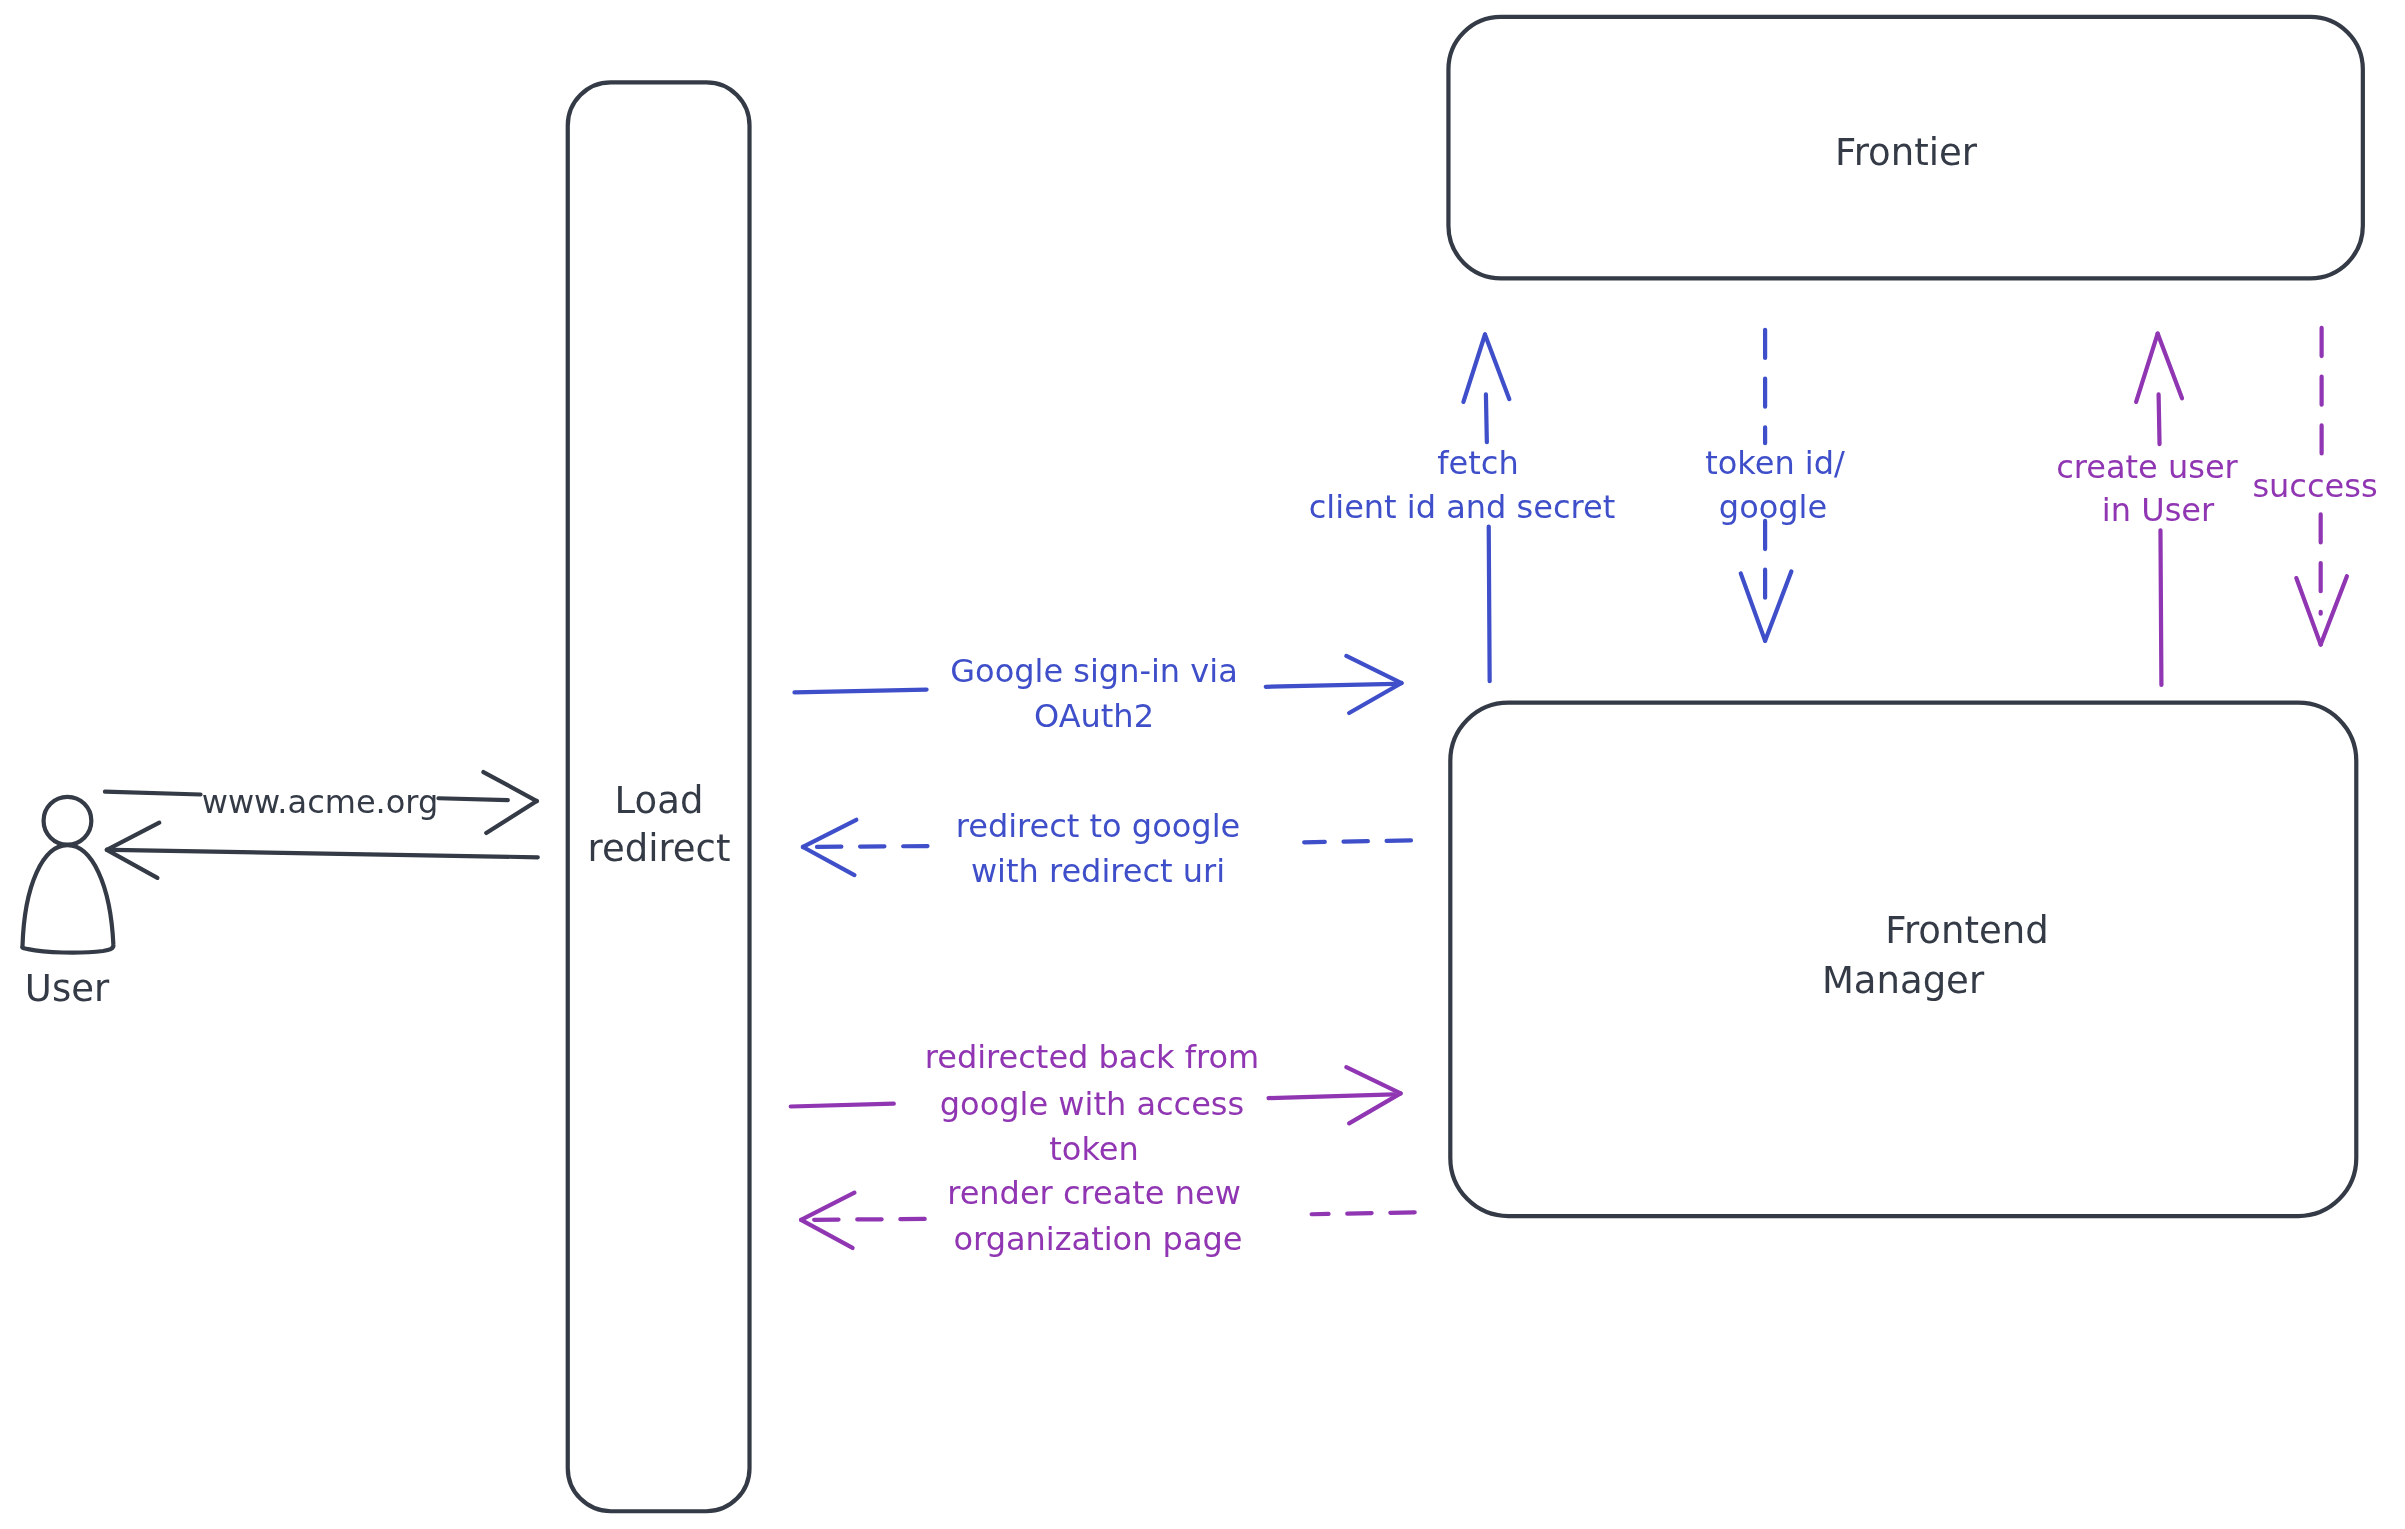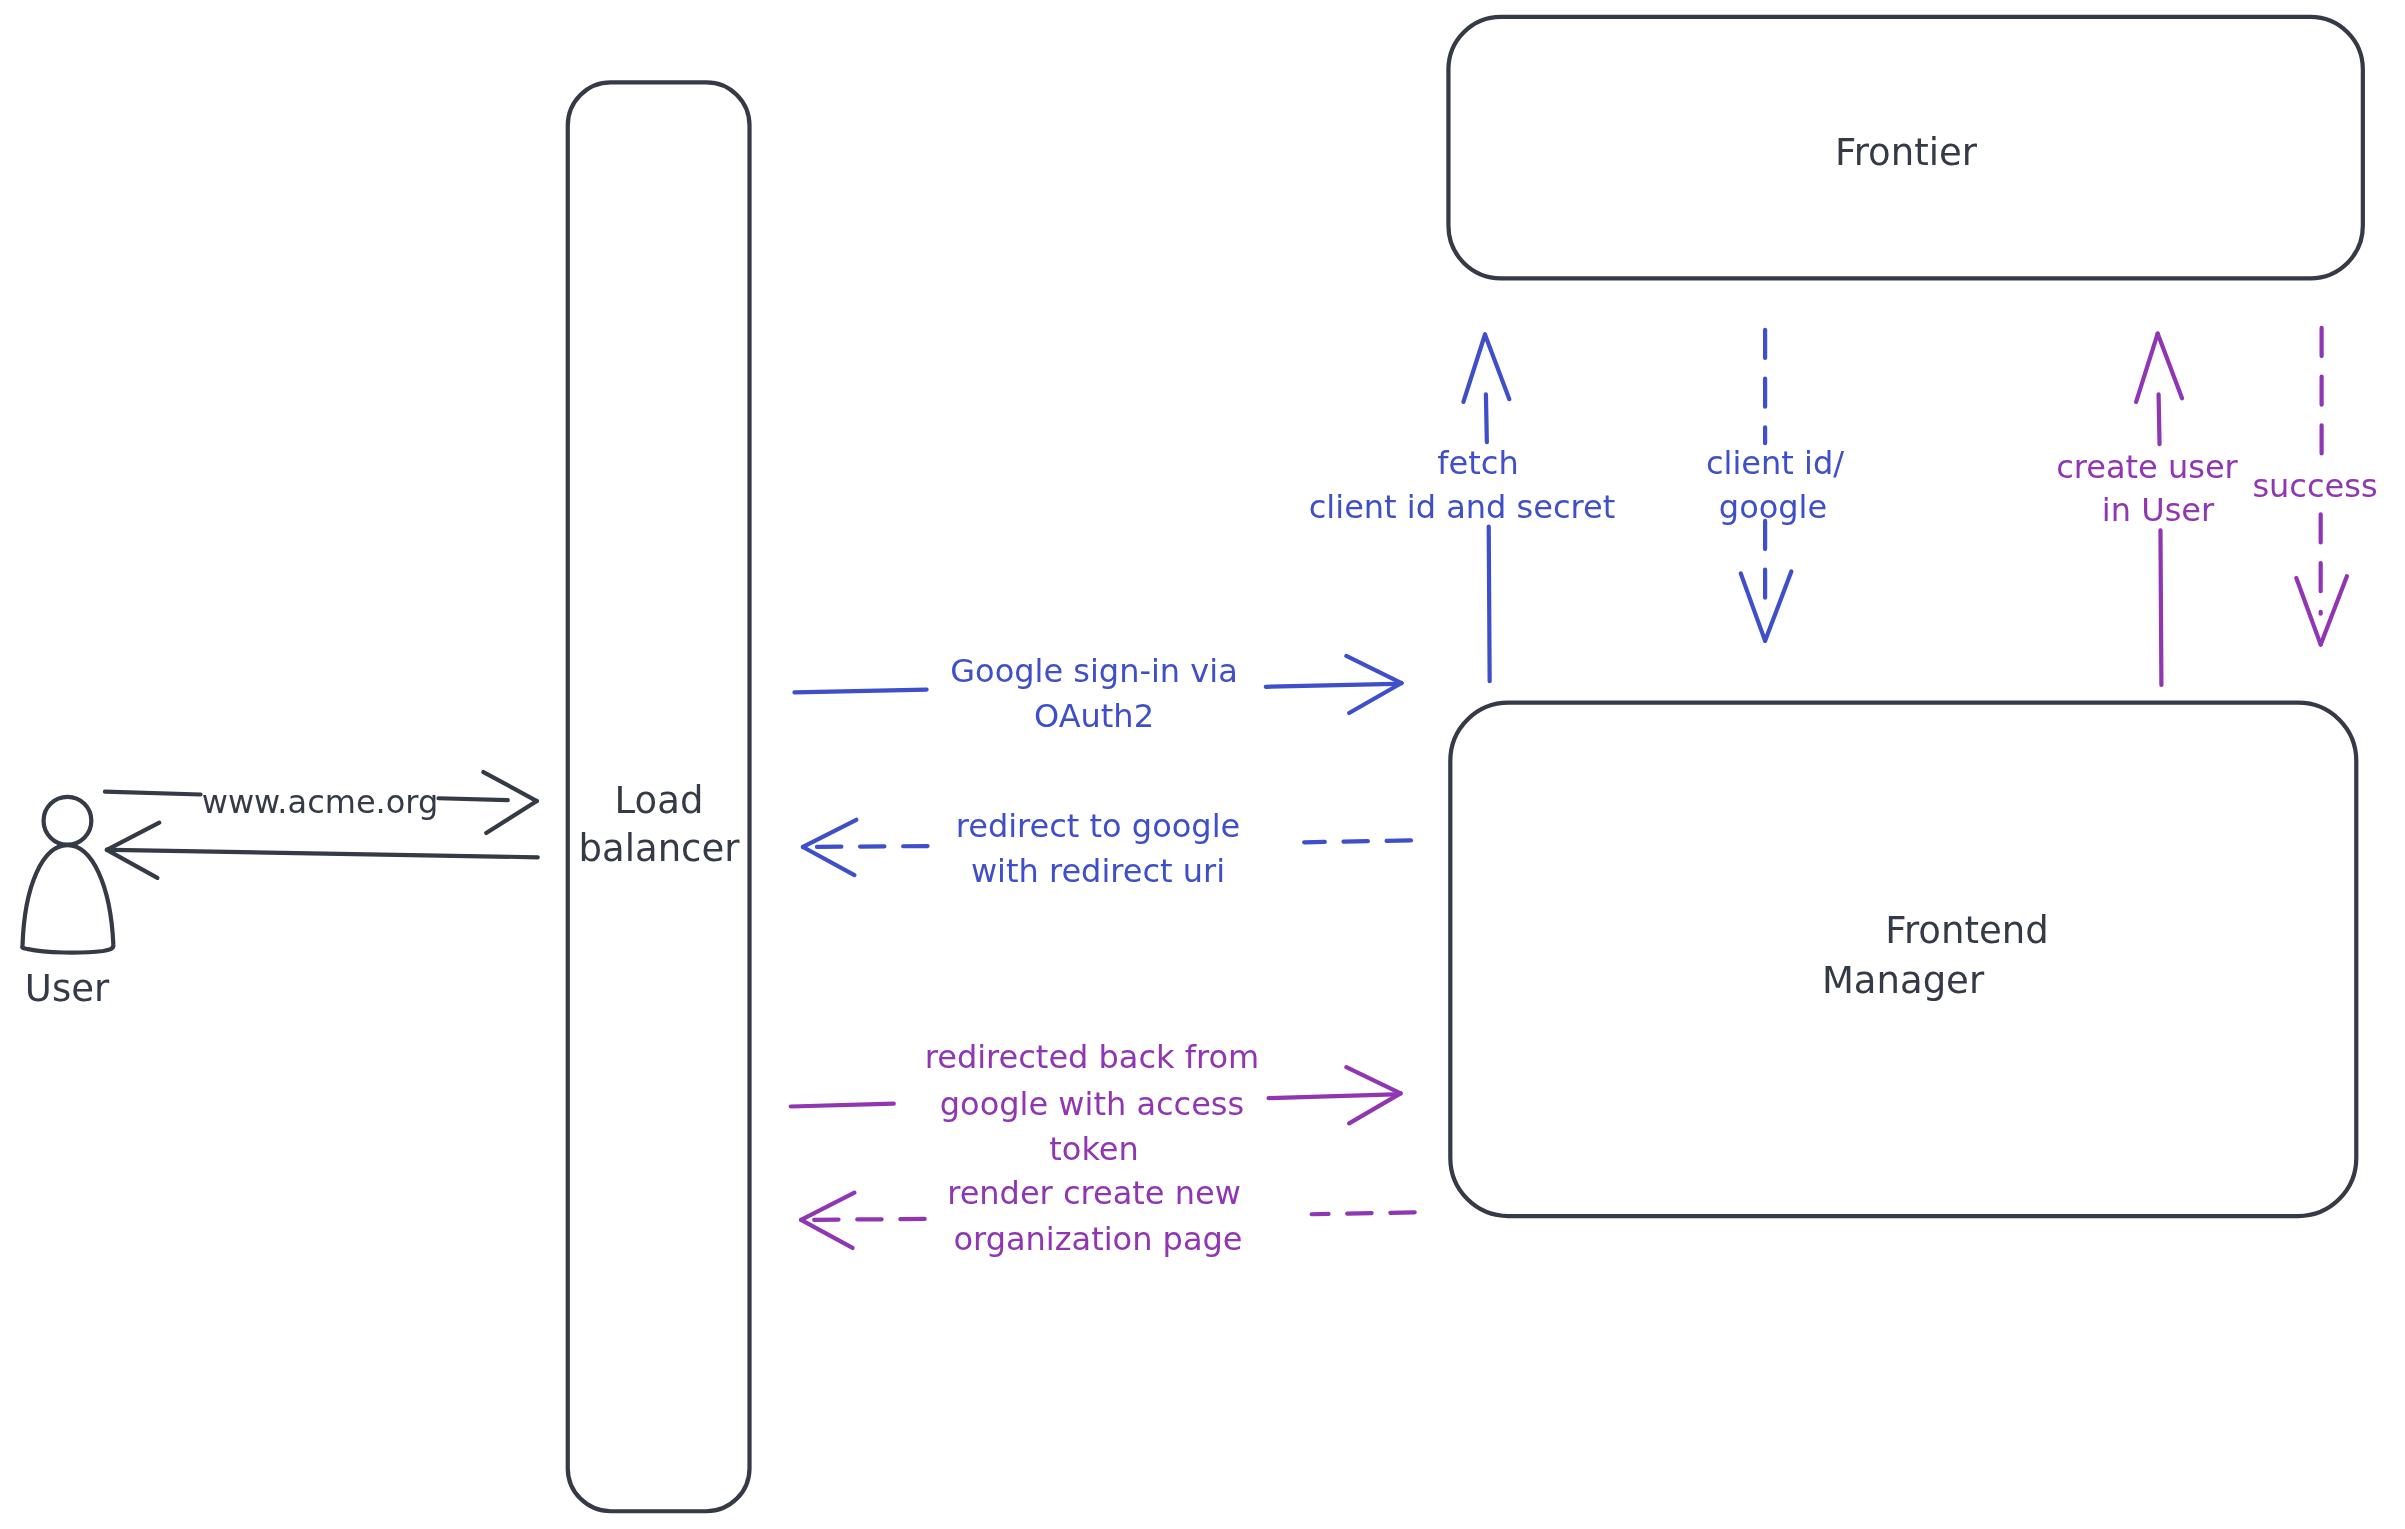--- a/index.html
+++ b/index.html
@@ -123,37 +123,37 @@
     <g class="shape s-purple">
       <path d="M1510,1294 L1400,1296" class="dash-h"></path>
       <path d="M987,1301 L862,1302" class="dash-h"></path>
       <path d="M855,1302 L912,1273"></path>
       <path d="M855,1302 L910,1332"></path>
     </g>
   </svg>
 
   <div class="lbl t40 ink" style="left:67px;top:988px">User</div>
   <div class="lbl t40 ink" style="left:659px;top:800px">Load</div>
-  <div class="lbl t40 ink" style="left:659px;top:848px">balancer</div>
+  <div class="lbl t40 ink" style="left:659px;top:848px">redirect</div>
   <div class="lbl t40 ink" style="left:1906px;top:152px">Frontier</div>
   <div class="lbl t40 ink" style="left:1967px;top:930px">Frontend</div>
   <div class="lbl t40 ink" style="left:1903px;top:980px">Manager</div>
 
   <div class="lbl t34 ink" style="left:320px;top:802px">www.acme.org</div>
 
   <div class="lbl t34 blue" style="left:1094px;top:671px">Google sign-in via</div>
   <div class="lbl t34 blue" style="left:1094px;top:716px">OAuth2</div>
 
   <div class="lbl t34 blue" style="left:1098px;top:826px">redirect to google</div>
   <div class="lbl t34 blue" style="left:1098px;top:871px">with redirect uri</div>
 
   <div class="lbl t34 blue" style="left:1478px;top:463px">fetch</div>
   <div class="lbl t34 blue" style="left:1462px;top:507px">client id and secret</div>
 
-  <div class="lbl t34 blue" style="left:1775px;top:463px">client id/</div>
+  <div class="lbl t34 blue" style="left:1775px;top:463px">token id/</div>
   <div class="lbl t34 blue" style="left:1773px;top:507px">google</div>
 
   <div class="lbl t34 purple" style="left:2147px;top:467px">create user</div>
   <div class="lbl t34 purple" style="left:2158px;top:510px">in User</div>
 
   <div class="lbl t34 purple" style="left:2315px;top:486px">success</div>
 
   <div class="lbl t34 purple" style="left:1092px;top:1057px">redirected back from</div>
   <div class="lbl t34 purple" style="left:1092px;top:1104px">google with access</div>
   <div class="lbl t34 purple" style="left:1094px;top:1149px">token</div>

